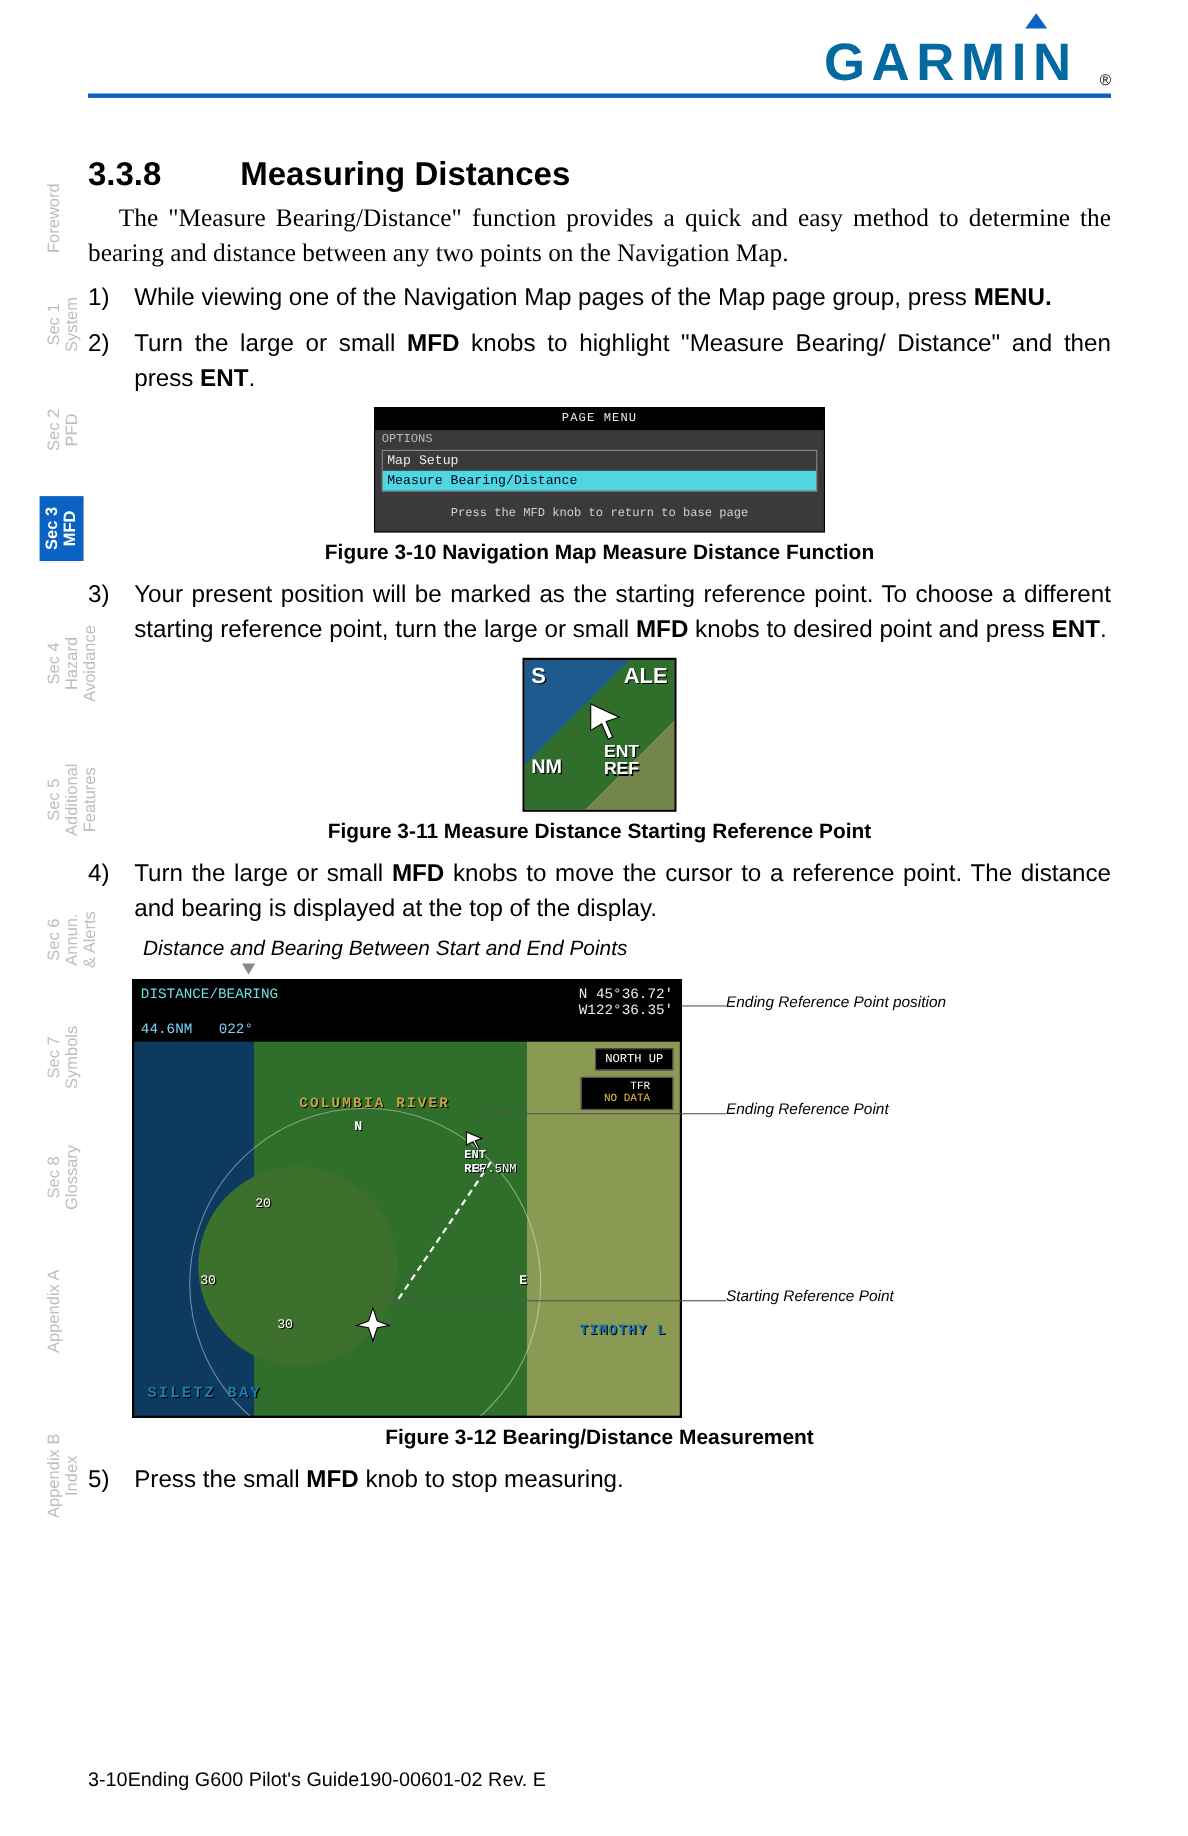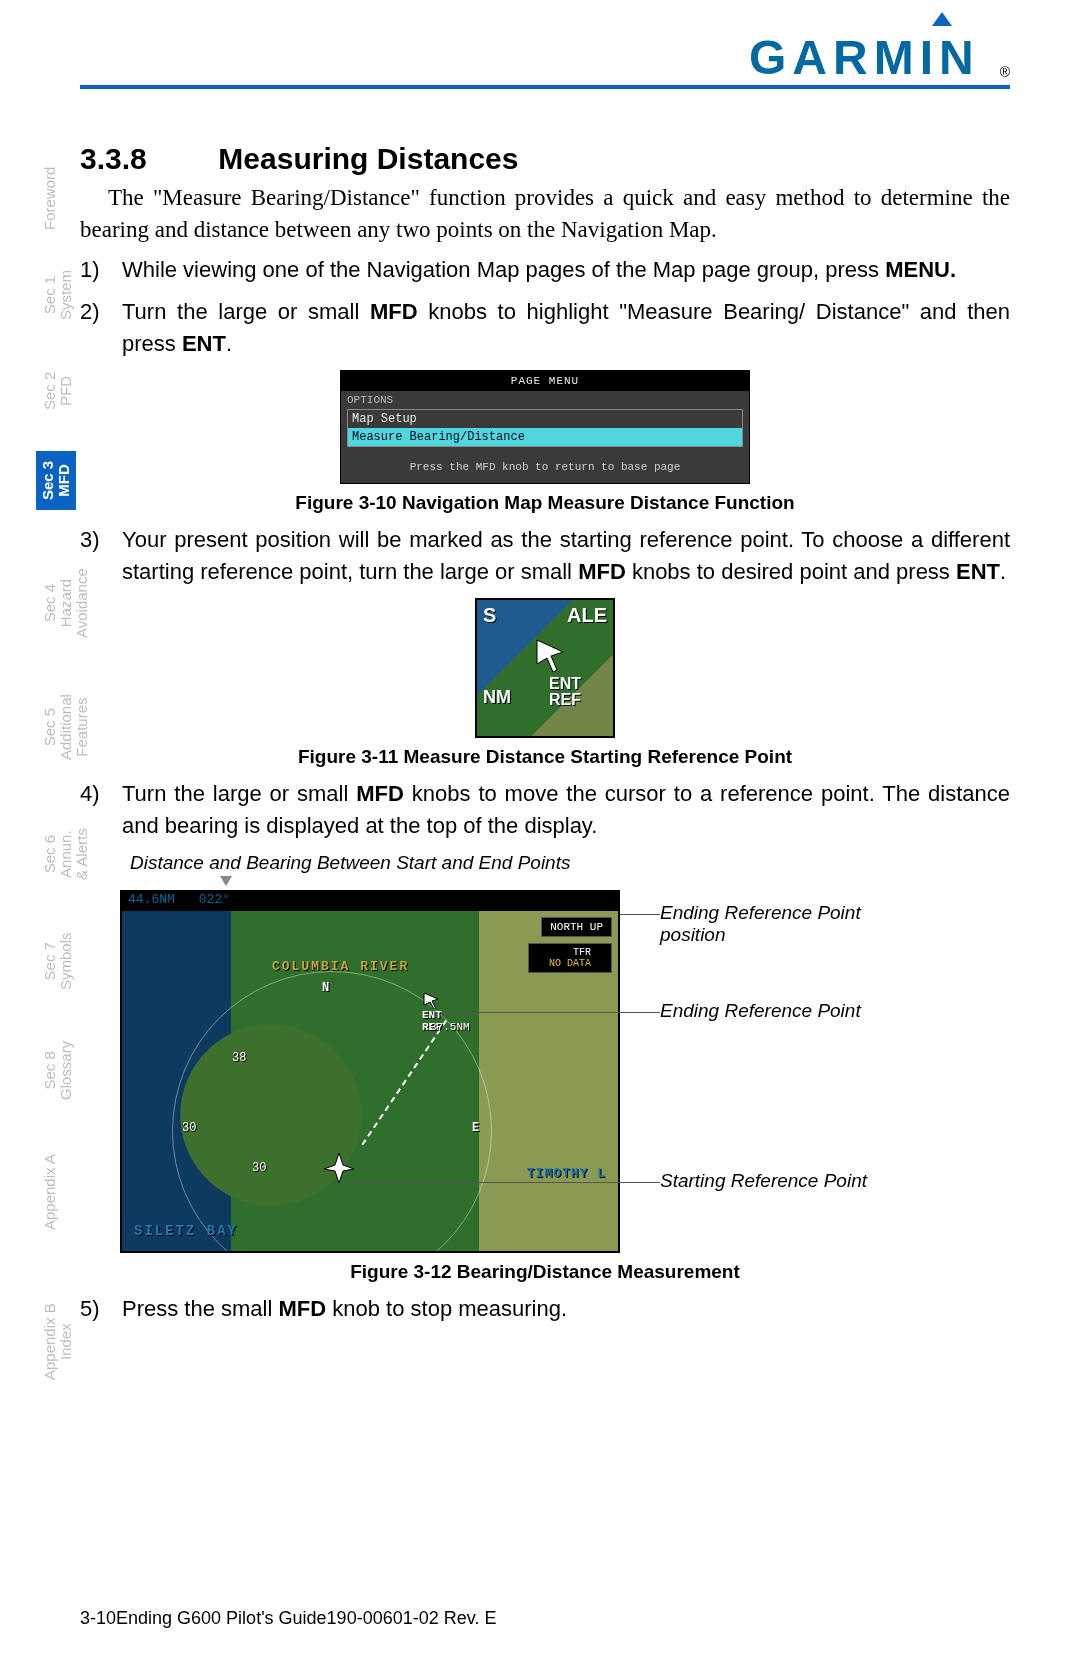--- a/index.html
+++ b/index.html
@@ -179,21 +179,21 @@
   }
   .bigmap .hdr {
     background:#000; padding:4px 6px 2px;
     display:flex; justify-content:space-between;
     font-size:13px;
   }
   .bigmap .hdr .l1 { color:#6fdde6; }
   .bigmap .hdr .r1 { color:#e8e8e8; text-align:right; }
   .bigmap .hdr2 {
     padding: 0 6px 4px;
-    font-size:13px; color:#0369a1;
+    font-size:13px; color:#7dd3fc;
     display:flex; gap:24px;
   }
   .bigmap .mapbody {
     height: 340px;
     background:
       radial-gradient(circle at 30% 60%, #3d6f2d 0 90px, transparent 91px),
       linear-gradient(90deg, #0f3a5f 0 22%, #2f6f2b 22% 72%, #8b9a52 72% 100%);
     position: relative;
     overflow: hidden;
   }
@@ -247,21 +247,21 @@
     position:absolute; right:12px; bottom:70px;
     color:#1d7ab5; font-size:13px; font-weight:700; letter-spacing:1px;
     text-shadow:1px 1px #000;
   }
   .bigmap .rng { position:absolute; color:#fff; font-size:12px; text-shadow:1px 1px #000;}
 
   
   .ann {
     position: absolute;
     font-style: italic;
-    font-size: 19px;
+    font-size: 14px;
     color: #000;
   }
   .ann .line {
     position:absolute; border-top:1px solid #555;
   }
 
   
   .top-callout {
     margin: 6px 0 2px 50px;
   }
@@ -362,35 +362,41 @@
       <span class="n">4)</span>
       <span class="t"><span>Turn the large or small </span><span class="b">MFD</span><span> knobs to move the cursor to a reference point. The distance and bearing is displayed at the top of the display.</span></span>
     </li>
   </ol>
 
   <div class="top-callout callout-i">Distance and Bearing Between Start and End Points</div>
   <span class="pointer-down"></span>
 
   <div class="bigmap-wrap">
     <div class="bigmap">
+      <div class="hdr">
+        <span class="l1">DISTANCE/BEARING</span>
+        <span class="r1">
+          <span>N 45°36.72'</span><br><span>W122°36.35'</span>
+        </span>
+      </div>
       <div class="hdr2">
         <span>44.6NM</span>
         <span>022°</span>
       </div>
       <div class="mapbody">
         <div class="north-box">NORTH UP</div>
         <div class="tfr-box">
           <div>TFR</div>
             <div class="nd">NO DATA</div>
         </div>
         <div class="cityband">COLUMBIA RIVER</div>
         <div class="range-ring"></div>
         <span class="compass" style="left:200px; top:70px;">N</span>
         <span class="compass" style="left:350px; top:210px;">E</span>
-        <span class="rng" style="left:110px; top:140px;">38</span>
+        <span class="rng" style="left:110px; top:140px;">20</span>
         <span class="rng" style="left:60px; top:210px;">30</span>
         <span class="rng" style="left:130px; top:250px;">30</span>
         <div class="dashline"></div>
         <div class="endpt">
           <svg width="18" height="18" style="vertical-align:middle">
               <polygon points="2,2 16,8 10,10 14,18 12,18 8,11 2,14" fill="#fff" stroke="#000"></polygon>
             </svg>
           <div>ENT</div><div>REF</div>
         </div>
         <span class="distlbl">37.5NM</span>

